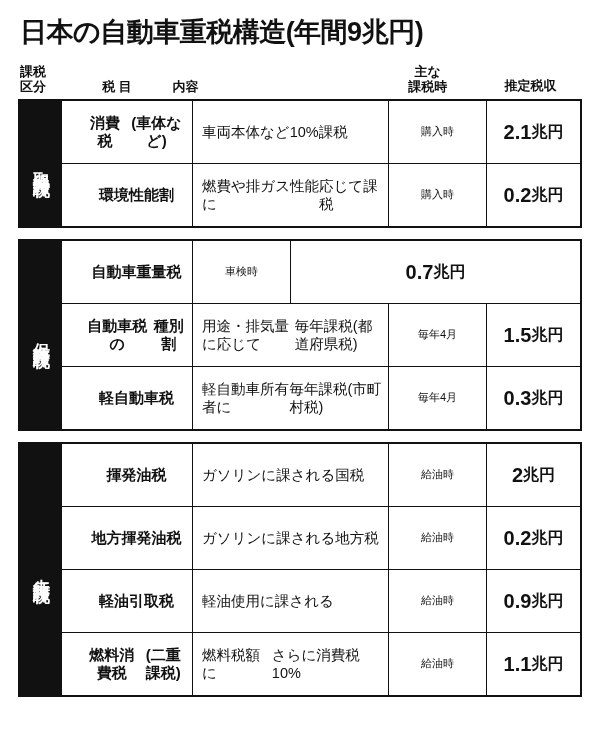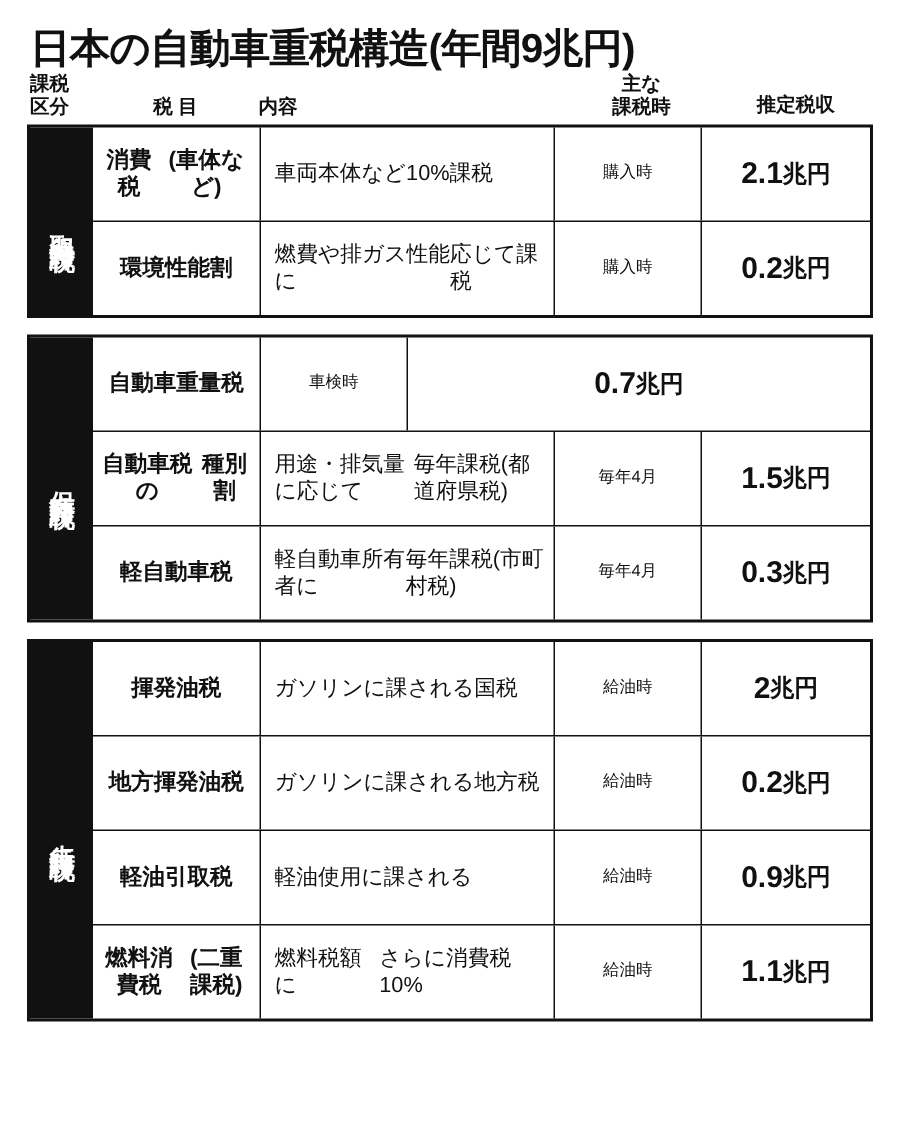--- a/index.html
+++ b/index.html
@@ -19,21 +19,21 @@
     width: 600px;
     height: 753px;
     box-sizing: border-box;
     padding: 14px 18px 8px 18px;
   }
   .title {
     font-size: 27px;
     font-weight: bold;
     letter-spacing: -0.5px;
     line-height: 1.1;
-    margin: 4px 0 0 2px;
+    margin: 4px 0 16px 2px;
     white-space: nowrap;
   }
   
   .head-row {
     display: flex;
     align-items: flex-end;
     font-size: 13px;
     font-weight: bold;
     line-height: 1.18;
     margin-bottom: 5px;
@@ -76,20 +76,21 @@
   .rows {
     flex: 1 1 auto;
     display: flex;
     flex-direction: column;
   }
   .row {
     display: flex;
     align-items: stretch;
     border-bottom: 1.5px solid #111;
     min-height: 62px;
+    padding-left: 19px;
   }
   .row:last-child { border-bottom: none; }
 
   .cell {
     display: flex;
     align-items: center;
     box-sizing: border-box;
     padding: 6px 4px;
   }
   .c-name {

